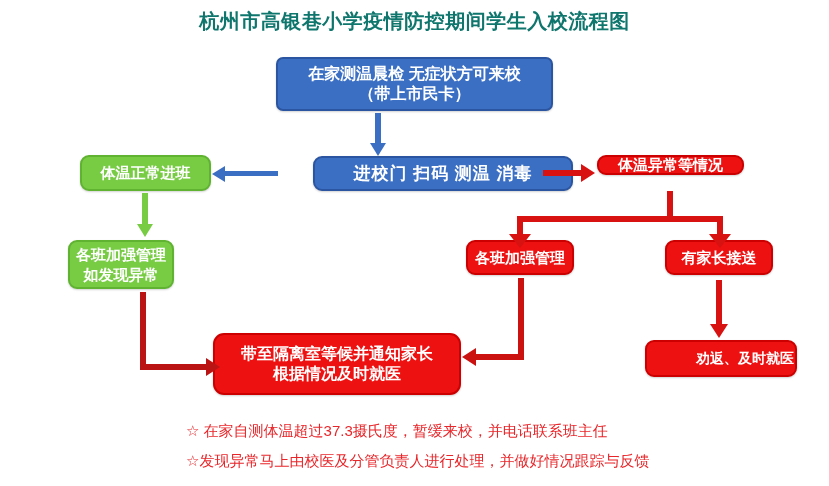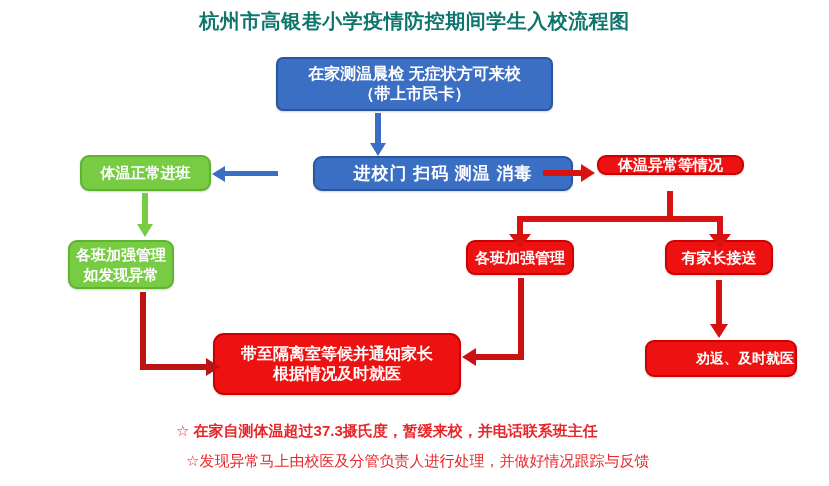--- a/index.html
+++ b/index.html
@@ -188,21 +188,21 @@
   }
 
   
   .footnote {
     position: absolute;
     color: #e8262a;
     font-size: 15px;
     white-space: nowrap;
     font-weight: normal;
   }
-  #footnote-0 { left: 176px; top: 422px; font-weight: bold; }
+  #footnote-0 { left: 186px; top: 422px; }
   #footnote-1 { left: 186px; top: 452px; }
 </style>
 </head>
 <body>
 
 <div id="canvas">
 
   <div class="title">杭州市高银巷小学疫情防控期间学生入校流程图</div>
 
   <div class="node blue" id="node-home-check">在家测温晨检  无症状方可来校

